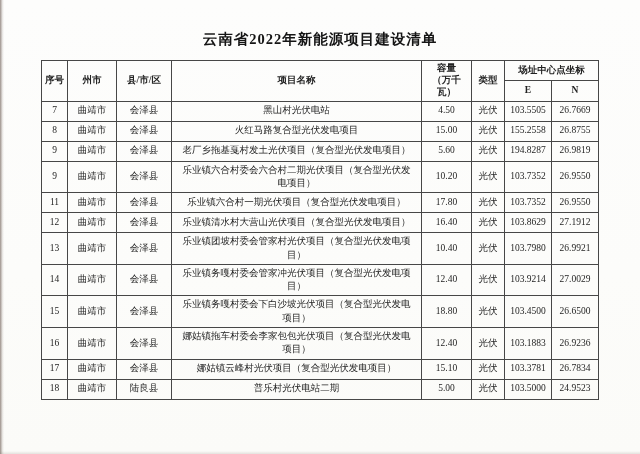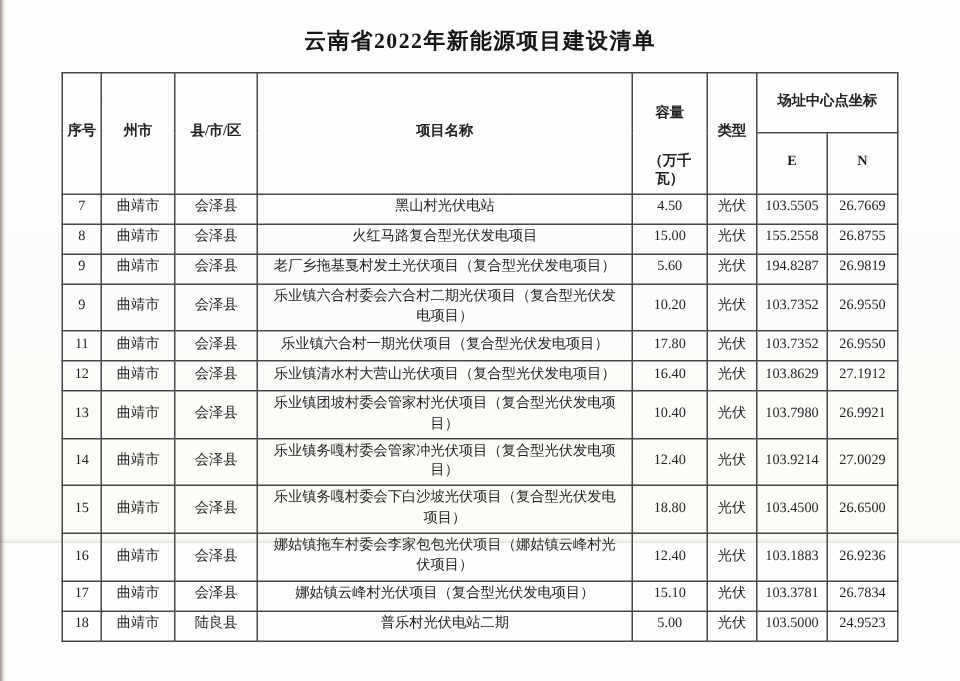--- a/index.html
+++ b/index.html
@@ -8,24 +8,24 @@
     width: 640px;
     height: 454px;
     overflow: hidden;
     background: #fdfdfc;
     font-family: "Liberation Serif", "DejaVu Serif", serif;
     color: #1f1f1f;
   }
   .paper {
     position: relative;
     width: 640px;
-    height: 362px;
+    height: 454px;
     background: linear-gradient(180deg, #fdfdfc 0%, #fcfcfa 60%, #fbfbf8 100%);
     box-sizing: border-box;
-    padding-top: 18px;
+    padding-top: 30px;
   }
   
   .scan-edge-left {
     position: absolute;
     left: 0; top: 0;
     width: 4px; height: 454px;
     background: linear-gradient(90deg, rgba(75,55,45,0.55), rgba(75,55,45,0.12) 60%, rgba(75,55,45,0));
     pointer-events: none;
   }
   .scan-edge-bottom {
@@ -70,21 +70,21 @@
   .col-city     { width: 49px; text-align: center; }
   .col-county   { width: 55px; }
   .col-project  { width: 250px; padding: 2px 6px; }
   .col-capacity { width: 50px; }
   .col-type     { width: 33px; }
   .col-e        { width: 52px; }
   .col-n        { width: 43px; }
   tbody td { height: 20px; }
   thead tr.h1 th { height: 18px; }
   thead tr.h2 th { height: 15px; }
-  .cap-head div { line-height: 1.25; margin-top: 20px; }
+  .cap-head div { line-height: 1.25; }
   .footer {
     margin-top: 21px;
     text-align: center;
     font-size: 9px;
     letter-spacing: 3px;
     color: #3a3a3a;
   }
 </style>
 </head>
 <body>
@@ -202,21 +202,21 @@
           <td class="col-project">乐业镇务嘎村委会下白沙坡光伏项目（复合型光伏发电项目）</td>
           <td class="col-capacity">18.80</td>
           <td class="col-type">光伏</td>
           <td class="col-e">103.4500</td>
           <td class="col-n">26.6500</td>
         </tr>
         <tr>
           <td class="col-seq">16</td>
           <td class="col-city">曲靖市</td>
           <td class="col-county">会泽县</td>
-          <td class="col-project">娜姑镇拖车村委会李家包包光伏项目（娜姑镇云峰村光伏项目）</td>
+          <td class="col-project">娜姑镇拖车村委会李家包包光伏项目（复合型光伏发电项目）</td>
           <td class="col-capacity">12.40</td>
           <td class="col-type">光伏</td>
           <td class="col-e">103.1883</td>
           <td class="col-n">26.9236</td>
         </tr>
         <tr>
           <td class="col-seq">17</td>
           <td class="col-city">曲靖市</td>
           <td class="col-county">会泽县</td>
           <td class="col-project">娜姑镇云峰村光伏项目（复合型光伏发电项目）</td>

